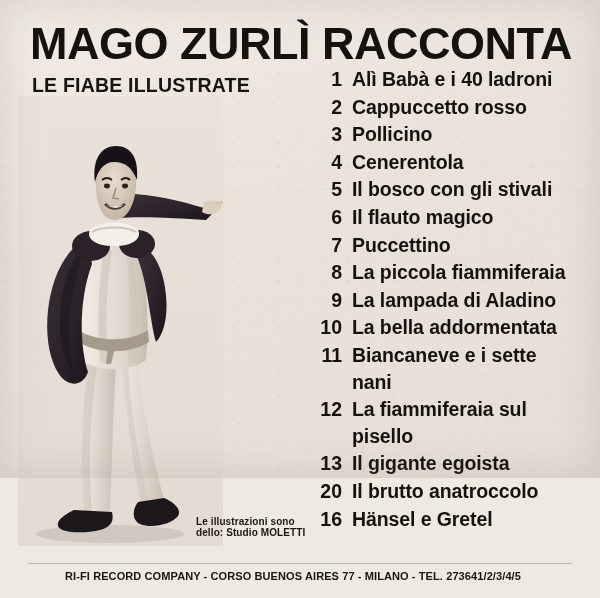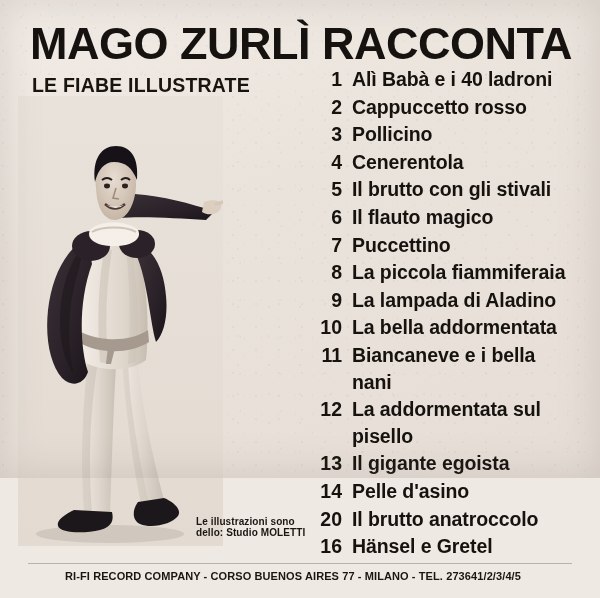--- a/index.html
+++ b/index.html
@@ -247,21 +247,21 @@
     <div class="track">
       <span class="num">3</span>
       <span class="ttl"><span>Pollicino</span></span>
     </div>
     <div class="track">
       <span class="num">4</span>
       <span class="ttl"><span>Cenerentola</span></span>
     </div>
     <div class="track">
       <span class="num">5</span>
-      <span class="ttl"><span>Il brutto con gli stivali</span></span>
+      <span class="ttl"><span>Il bosco con gli stivali</span></span>
     </div>
     <div class="track">
       <span class="num">6</span>
       <span class="ttl"><span>Il flauto magico</span></span>
     </div>
     <div class="track">
       <span class="num">7</span>
       <span class="ttl"><span>Puccettino</span></span>
     </div>
     <div class="track">
@@ -274,40 +274,36 @@
     </div>
     <div class="track">
       <span class="num">10</span>
       <span class="ttl">
         <span>La bella addormentata</span>
       </span>
     </div>
     <div class="track">
       <span class="num">11</span>
       <span class="ttl">
-        <span>Biancaneve e i bella</span>
+        <span>Biancaneve e i sette</span>
         <span class="cont">nani</span>
       </span>
     </div>
     <div class="track">
       <span class="num">12</span>
       <span class="ttl">
-        <span>La addormentata sul</span>
+        <span>La fiammiferaia sul</span>
         <span class="cont">pisello</span>
       </span>
     </div>
     <div class="track">
       <span class="num">13</span>
       <span class="ttl"><span>Il gigante egoista</span></span>
     </div>
     <div class="track">
-      <span class="num">14</span>
-      <span class="ttl"><span>Pelle d'asino</span></span>
-    </div>
-    <div class="track">
       <span class="num">20</span>
       <span class="ttl"><span>Il brutto anatroccolo</span></span>
     </div>
     <div class="track">
       <span class="num">16</span>
       <span class="ttl"><span>Hänsel e Gretel</span></span>
     </div>
 
   </div>
 

